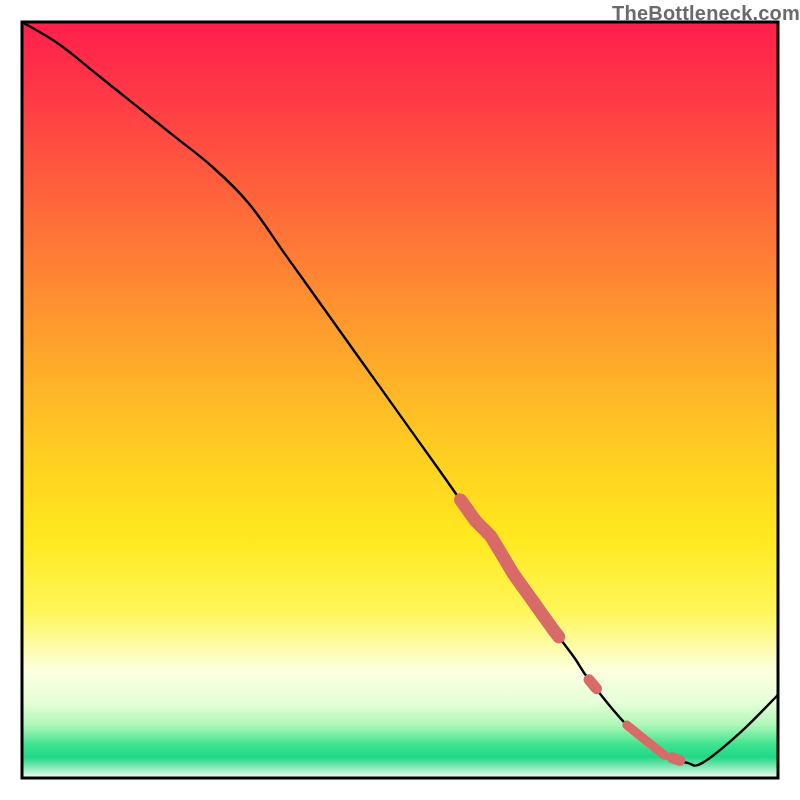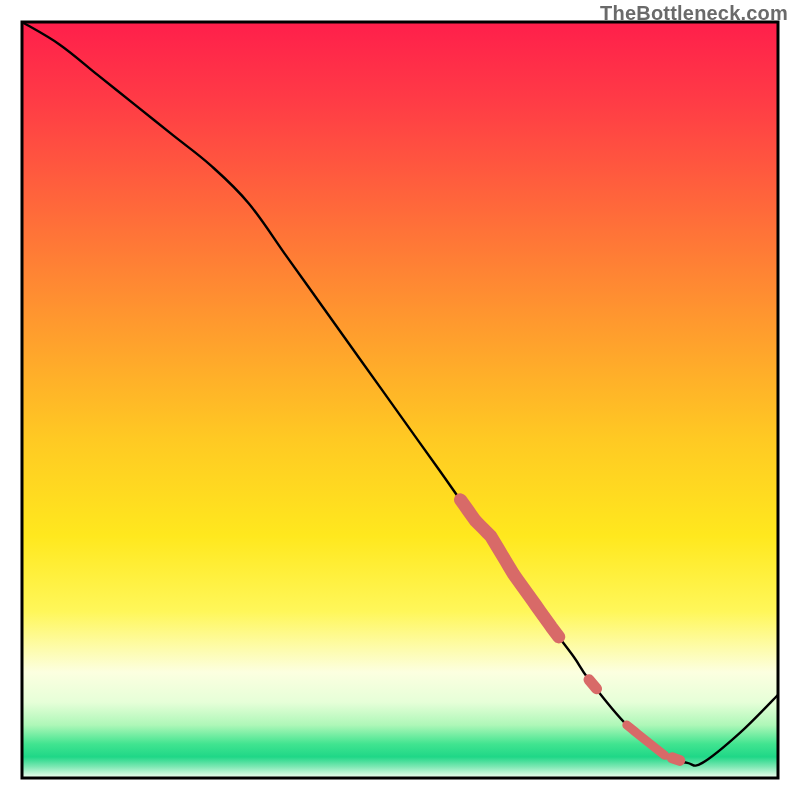--- a/index.html
+++ b/index.html
@@ -17,21 +17,21 @@
     height: 800px;
   }
   svg.chart {
     display: block;
     width: 800px;
     height: 800px;
   }
   .attribution {
     position: absolute;
     top: 2px;
-    right: 12px;
+    right: 0;
     font-size: 20px;
     font-weight: 600;
     color: #6a6a6a;
     letter-spacing: 0.2px;
     user-select: none;
   }
 </style>
 </head>
 <body>
 

